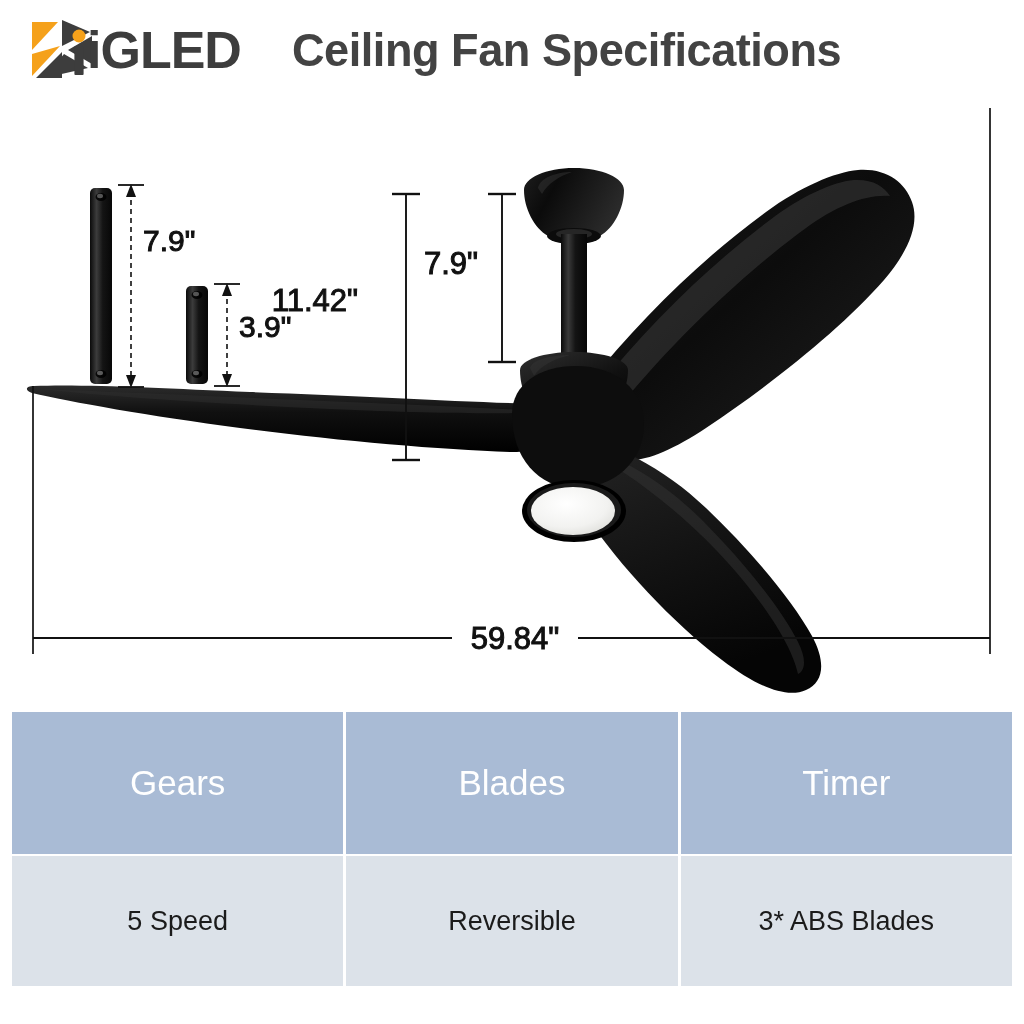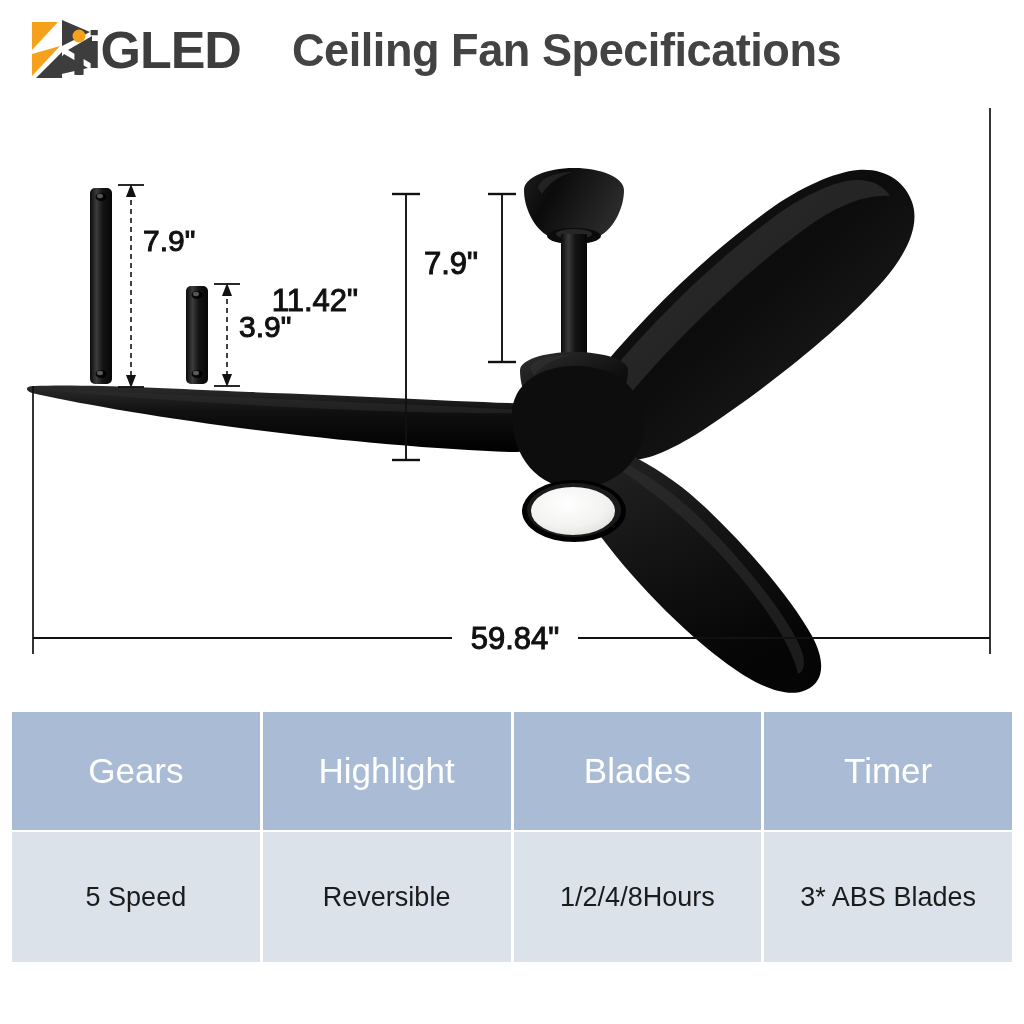--- a/index.html
+++ b/index.html
@@ -86,21 +86,21 @@
   }
   .spec-cell {
     flex: 1 1 0;
     display: flex;
     align-items: center;
     justify-content: center;
     box-sizing: border-box;
   }
   .spec-row.head .spec-cell {
     background: #a9bbd5;
-    height: 118px;
+    height: 142px;
     color: #ffffff;
     font-size: 35px;
     font-weight: normal;
   }
   .spec-row.body .spec-cell {
     background: #dce2e9;
     height: 130px;
     color: #1b1b1b;
     font-size: 27px;
   }
@@ -318,23 +318,21 @@
         <line x1="578" y1="554" x2="990" y2="554" stroke-width="1.9"></line>
       </g>
       <text class="dim-label dim-label-lg" x="515" y="565" text-anchor="middle">59.84"</text>
     </g>
   </svg>
 </div>
 
 <div id="spec-table">
   <div class="spec-row head">
     <div class="spec-cell">Gears</div>
-    <div class="spec-cell">Highlight</div>
     <div class="spec-cell">Blades</div>
     <div class="spec-cell">Timer</div>
   </div>
   <div class="spec-row body">
     <div class="spec-cell">5 Speed</div>
     <div class="spec-cell">Reversible</div>
-    <div class="spec-cell">1/2/4/8Hours</div>
     <div class="spec-cell">3* ABS Blades</div>
   </div>
 </div>
 
 </body></html>

